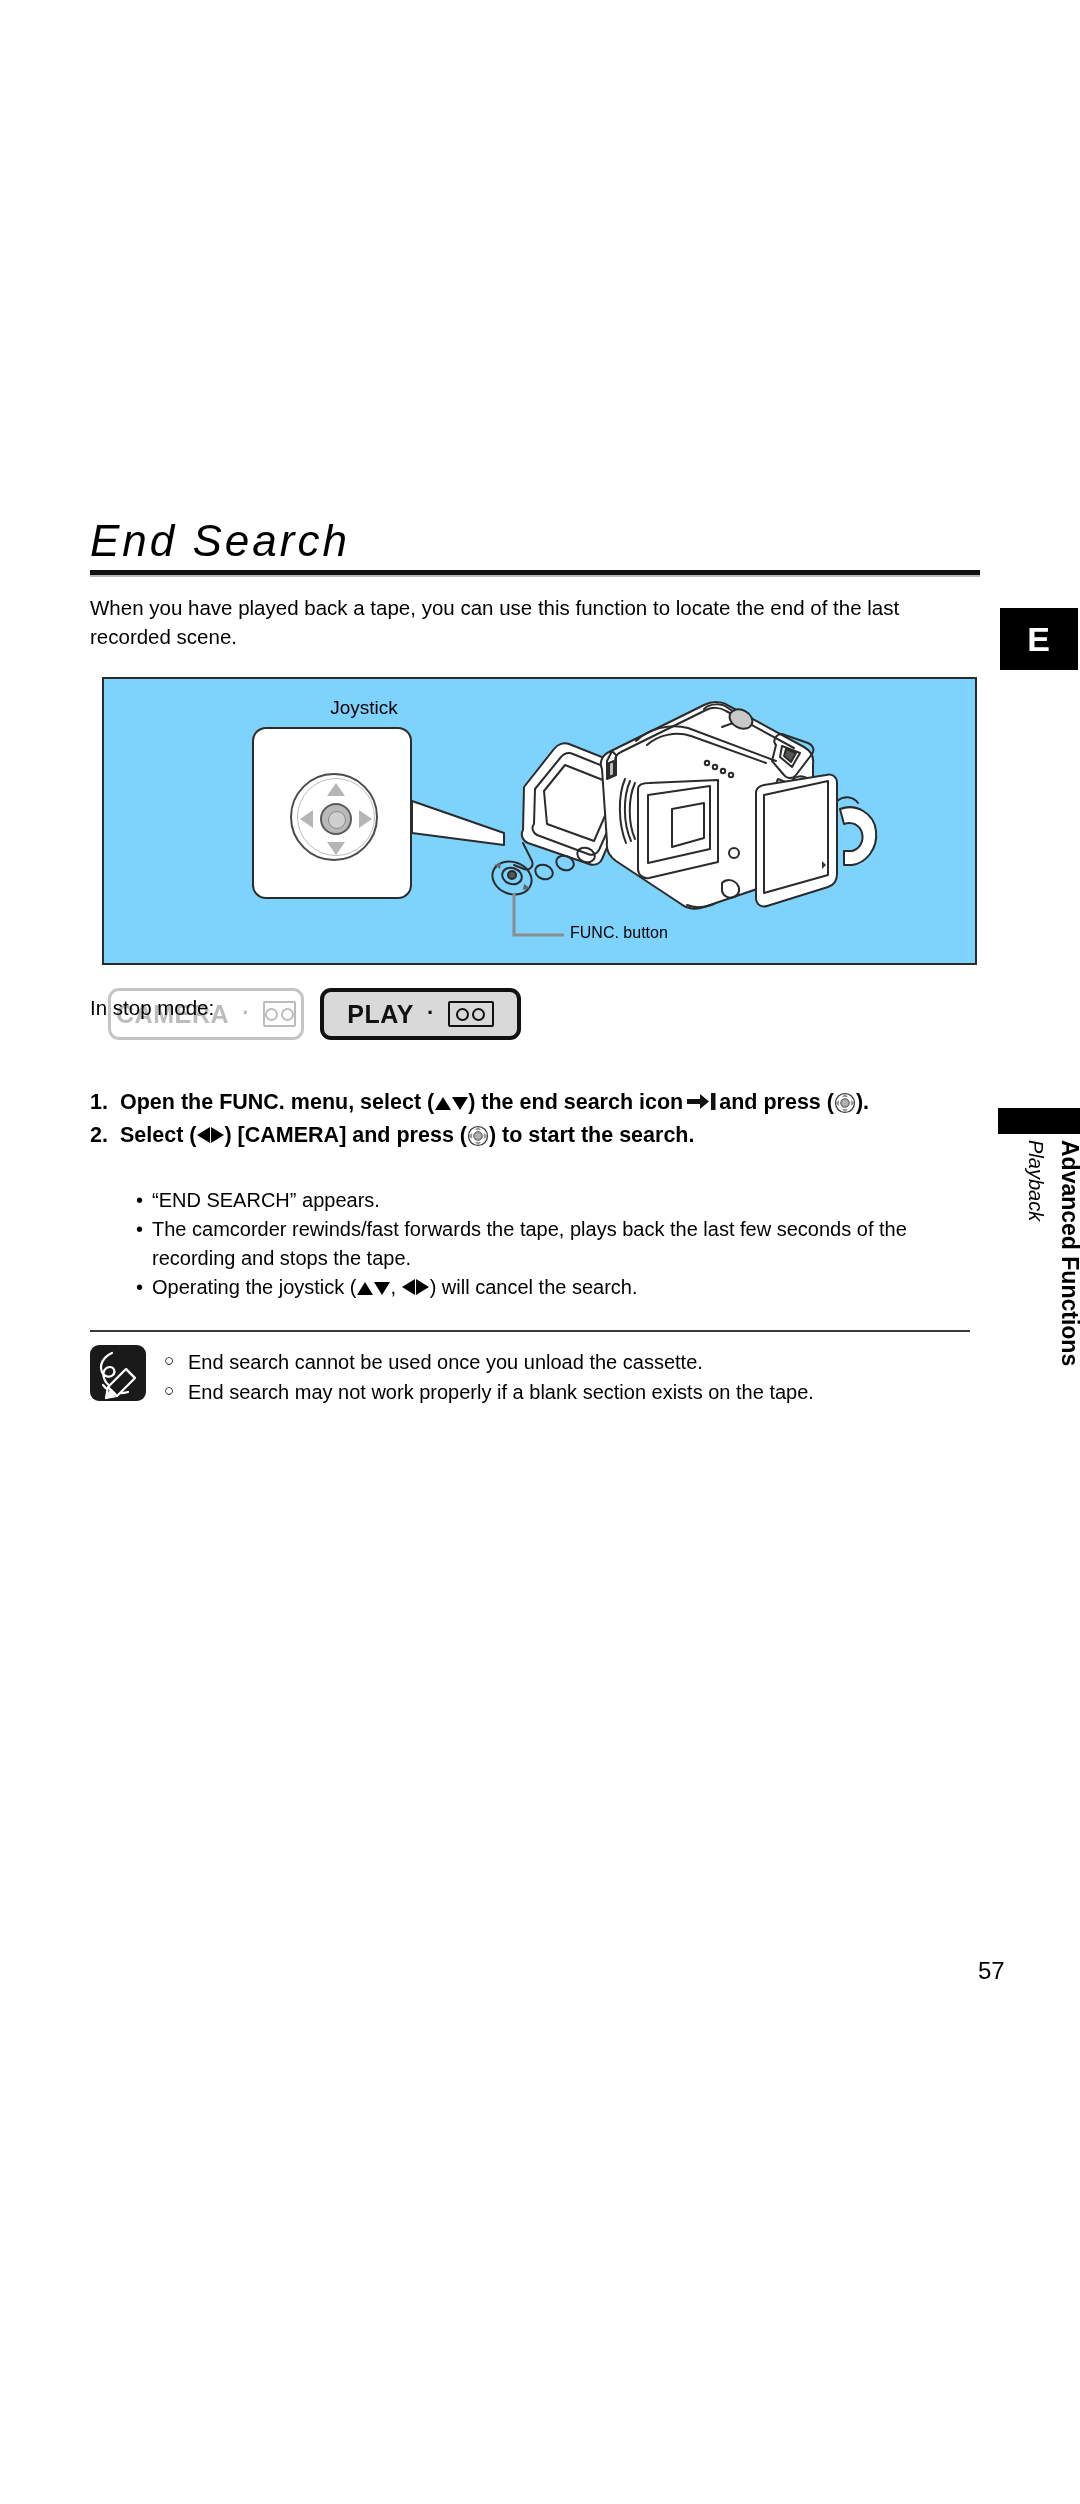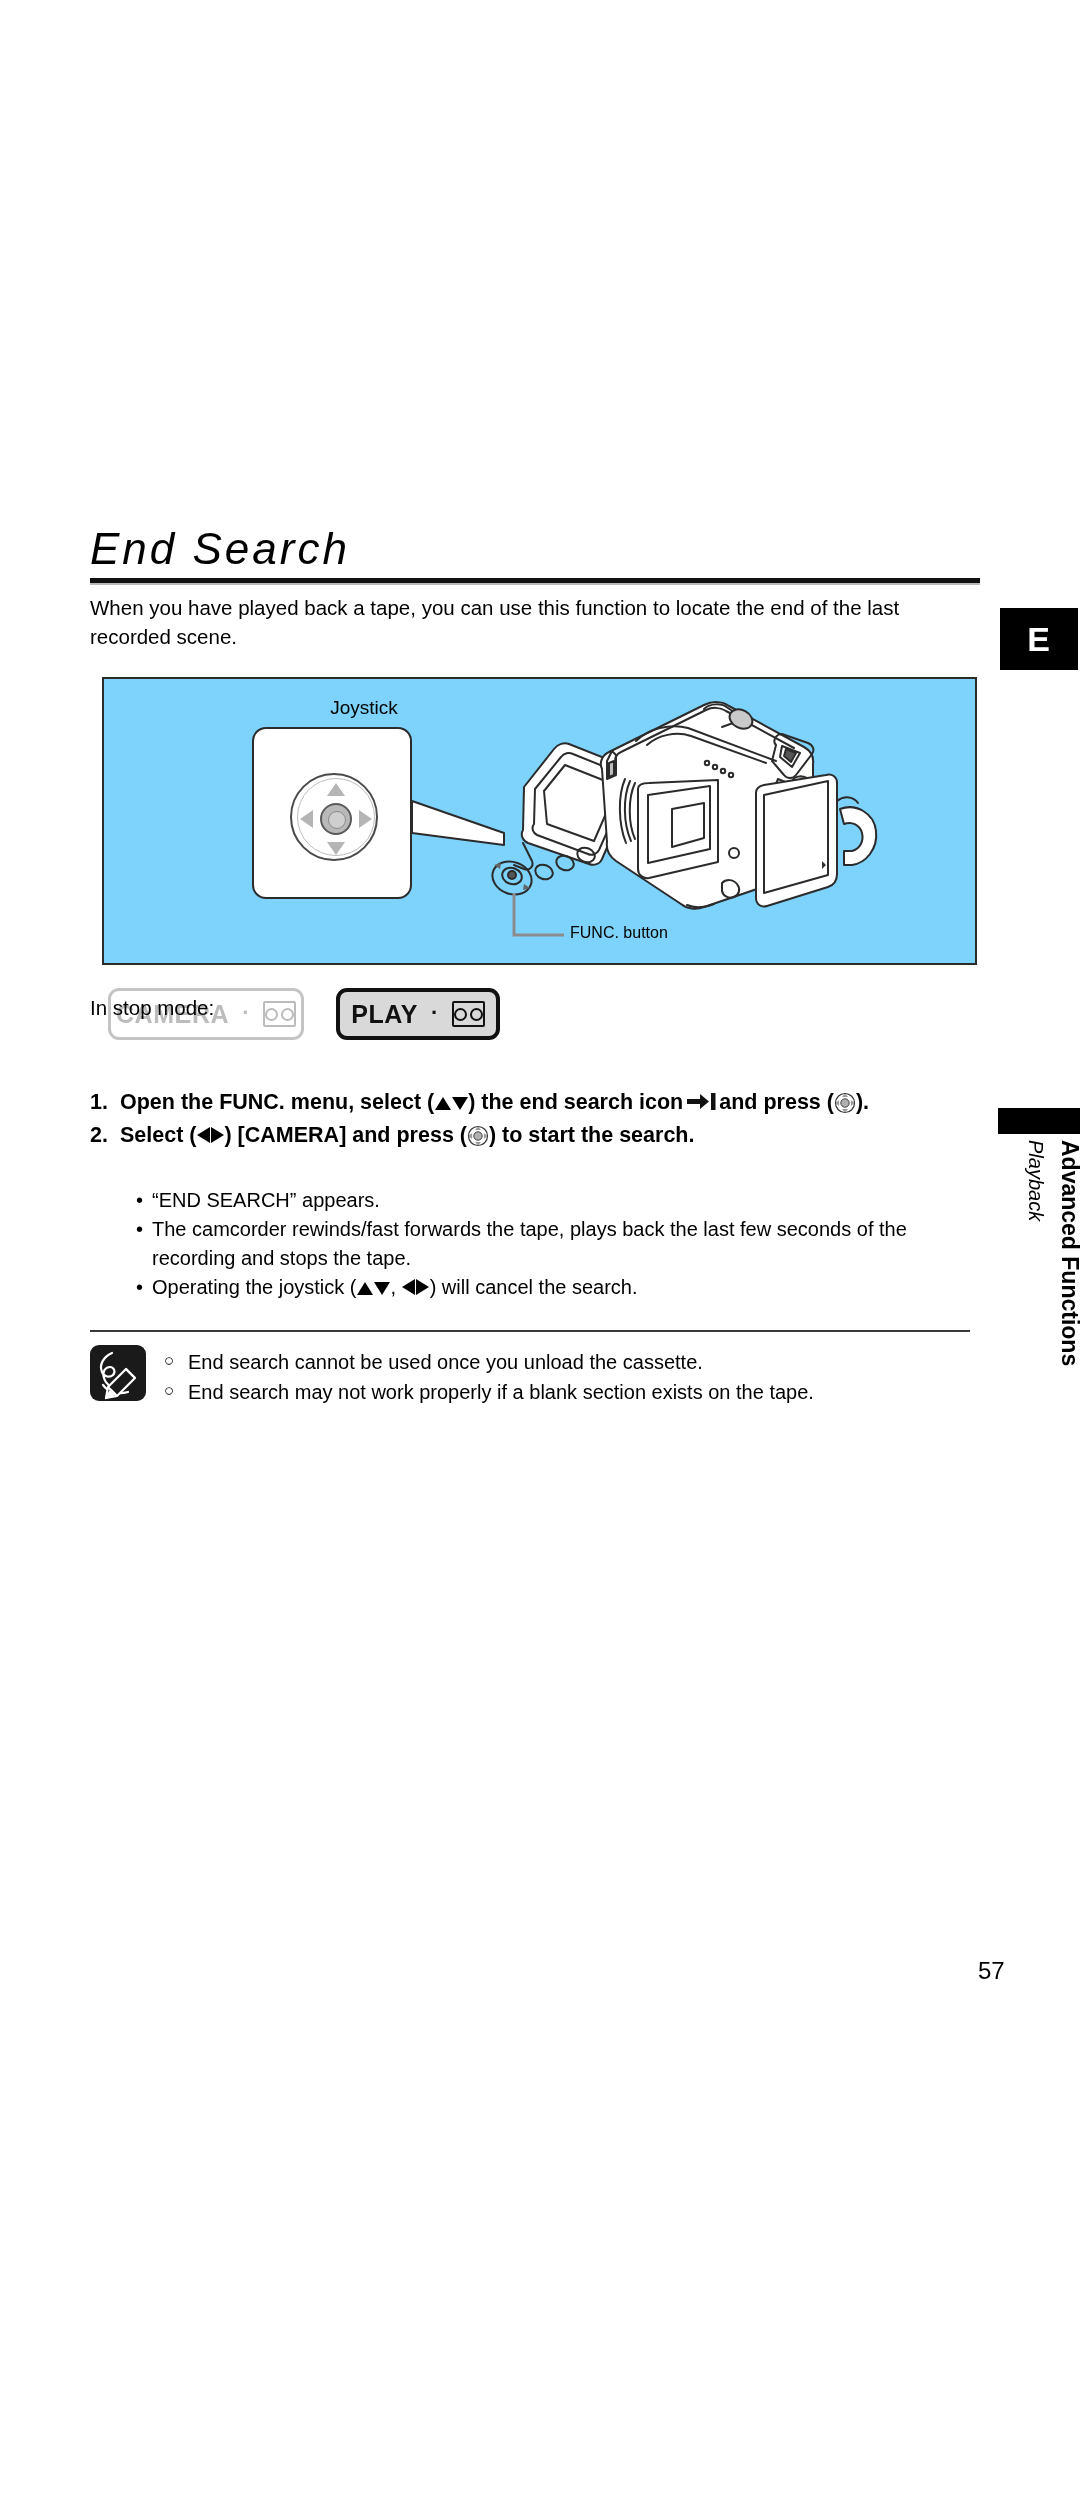--- a/index.html
+++ b/index.html
@@ -18,21 +18,21 @@
   .page { position:absolute; inset:0; }
 
   
   .title-block { position:absolute; left:90px; top:510px; width:890px; }
   .page-title {
     font-size:44px;
     font-style:italic;
     font-weight:400;
     letter-spacing:3px;
     line-height:1.05;
-    margin:16px 0 6px 0;
+    margin:8px 0 6px 0;
     font-family:"Liberation Sans", sans-serif;
   }
   .title-rule { height:0; border-top:5px solid #111; border-bottom:2px solid #b9b9b9; width:100%; }
 
   
   .intro {
     position:absolute; left:90px; top:572px; width:880px;
     font-size:20.5px; line-height:1.42;
   }
 
@@ -89,21 +89,21 @@
   }
 
   
   .modes { position:absolute; left:108px; top:988px; display:flex; gap:16px; align-items:center; }
   .mode-btn {
     height:52px; display:flex; align-items:center; justify-content:center;
     border-radius:11px; font-weight:bold; font-size:25px; letter-spacing:0.6px;
     padding:0 18px; gap:13px;
   }
   .mode-off { width:196px; border:3px solid #c4c4c4; color:#bcbcbc; background:#fff; }
-  .mode-on  { width:164px; border:4px solid #111; color:#111; background:#d9d9d9;margin-left:16px; }
+  .mode-on  { width:201px; border:4px solid #111; color:#111; background:#d9d9d9; }
   .dot { font-size:22px; line-height:0; padding-bottom:3px; }
 
   
   .tape { width:46px; height:26px; border:2.5px solid currentColor; border-radius:2px;
           display:flex; align-items:center; justify-content:center; gap:3px; }
   .reel { width:13px; height:13px; border-radius:50%; border:2.5px solid currentColor; }
 
   
   .stopmode { position:absolute; left:90px; top:996px; font-size:20.5px; }
   .steps { position:absolute; left:90px; top:1088px; width:880px; }

